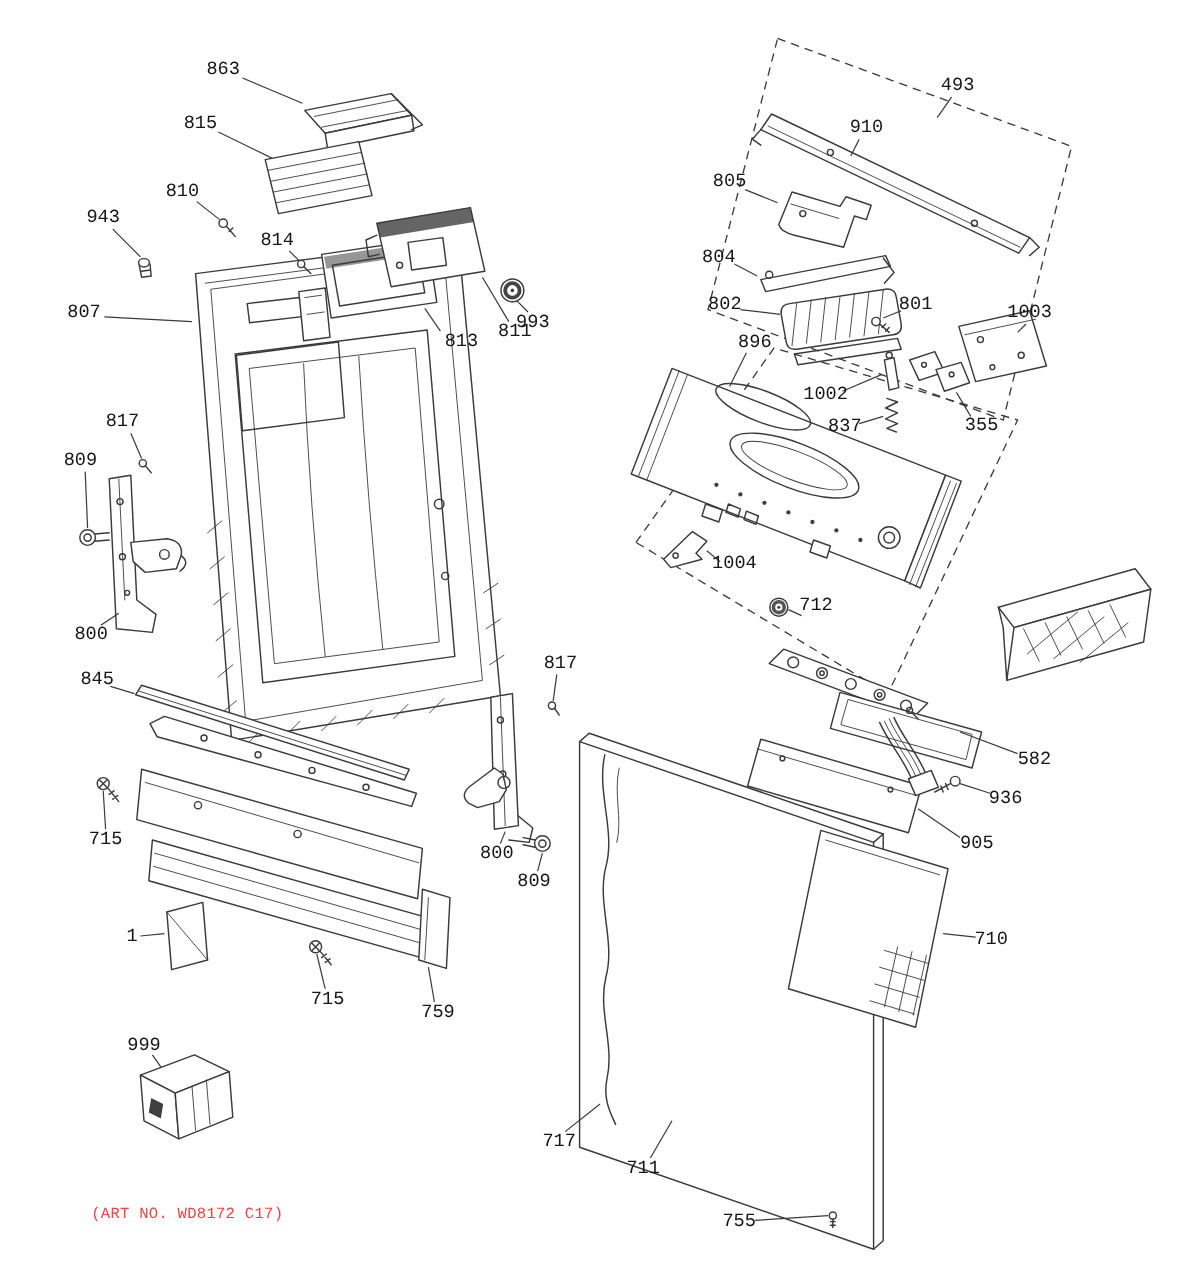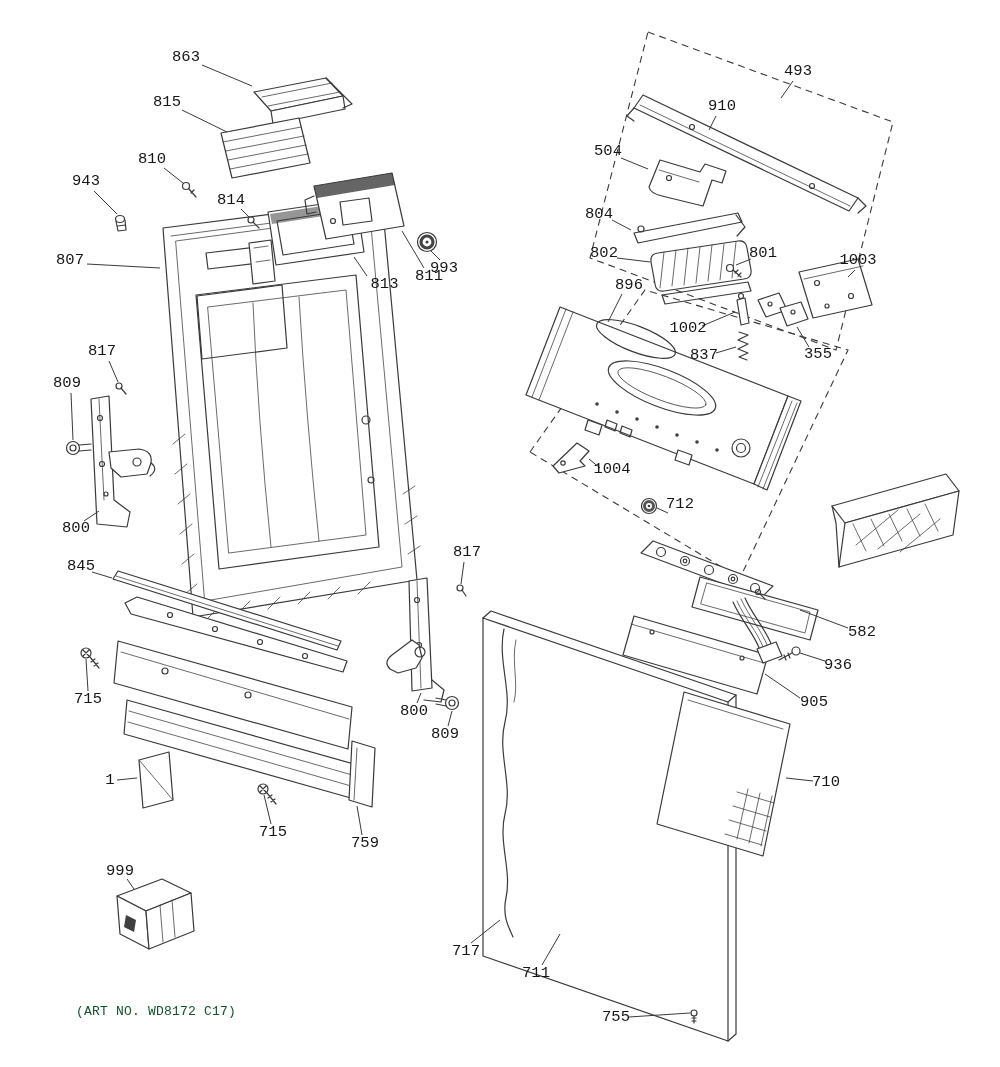--- a/index.html
+++ b/index.html
@@ -13,21 +13,21 @@
   .thin{stroke-width:0.75;}
   .fw{fill:#ffffff;}
   .dk{fill:#3f3f3f;stroke:none;}
   .dash{stroke:#3a3a3a;stroke-width:1.1;fill:none;stroke-dasharray:7 5;}
   #leader-lines line{stroke:#3a3a3a;stroke-width:1;}
   .part-label{
     position:absolute;transform:translate(-50%,-50%);
     font-size:15.5px;color:#161616;white-space:nowrap;line-height:1;
   }
   .art-no{
-    position:absolute;left:76px;top:1004px;font-size:13px;color:#14532d;letter-spacing:.2px;
+    position:absolute;left:76px;top:1004px;font-size:13px;color:#ef4444;letter-spacing:.2px;
   }
 </style>
 </head>
 <body>
 
 <div id="canvas">
 
   <svg id="artwork" width="1000" height="1067" viewBox="0 0 1000 1067" xmlns="http://www.w3.org/2000/svg">
 
     <g>
@@ -373,21 +373,21 @@
       <div class="part-label" style="left: 273px; top: 833px;">715</div>
       <div class="part-label" style="left: 365px; top: 844px;">759</div>
       <div class="part-label" style="left: 370px; top: 285px; padding-left: 29px;">813</div>
       <div class="part-label" style="left: 429px; top: 277px;">811</div>
       <div class="part-label" style="left: 444px; top: 269px;">993</div>
       <div class="part-label" style="left: 414px; top: 712px;">800</div>
       <div class="part-label" style="left: 445px; top: 735px;">809</div>
       <div class="part-label" style="left: 467px; top: 553px;">817</div>
       <div class="part-label" style="left: 798px; top: 72px;">493</div>
       <div class="part-label" style="left: 722px; top: 107px;">910</div>
-      <div class="part-label" style="left: 608px; top: 152px;">504</div>
+      <div class="part-label" style="left: 608px; top: 152px;">805</div>
       <div class="part-label" style="left: 599px; top: 215px;">804</div>
       <div class="part-label" style="left: 604px; top: 254px;">802</div>
       <div class="part-label" style="left: 763px; top: 254px;">801</div>
       <div class="part-label" style="left: 858px; top: 261px;">1003</div>
       <div class="part-label" style="left: 629px; top: 286px;">896</div>
       <div class="part-label" style="left: 688px; top: 329px;">1002</div>
       <div class="part-label" style="left: 704px; top: 356px;">837</div>
       <div class="part-label" style="left: 818px; top: 355px;">355</div>
       <div class="part-label" style="left: 612px; top: 470px;">1004</div>
       <div class="part-label" style="left: 680px; top: 505px;">712</div>

